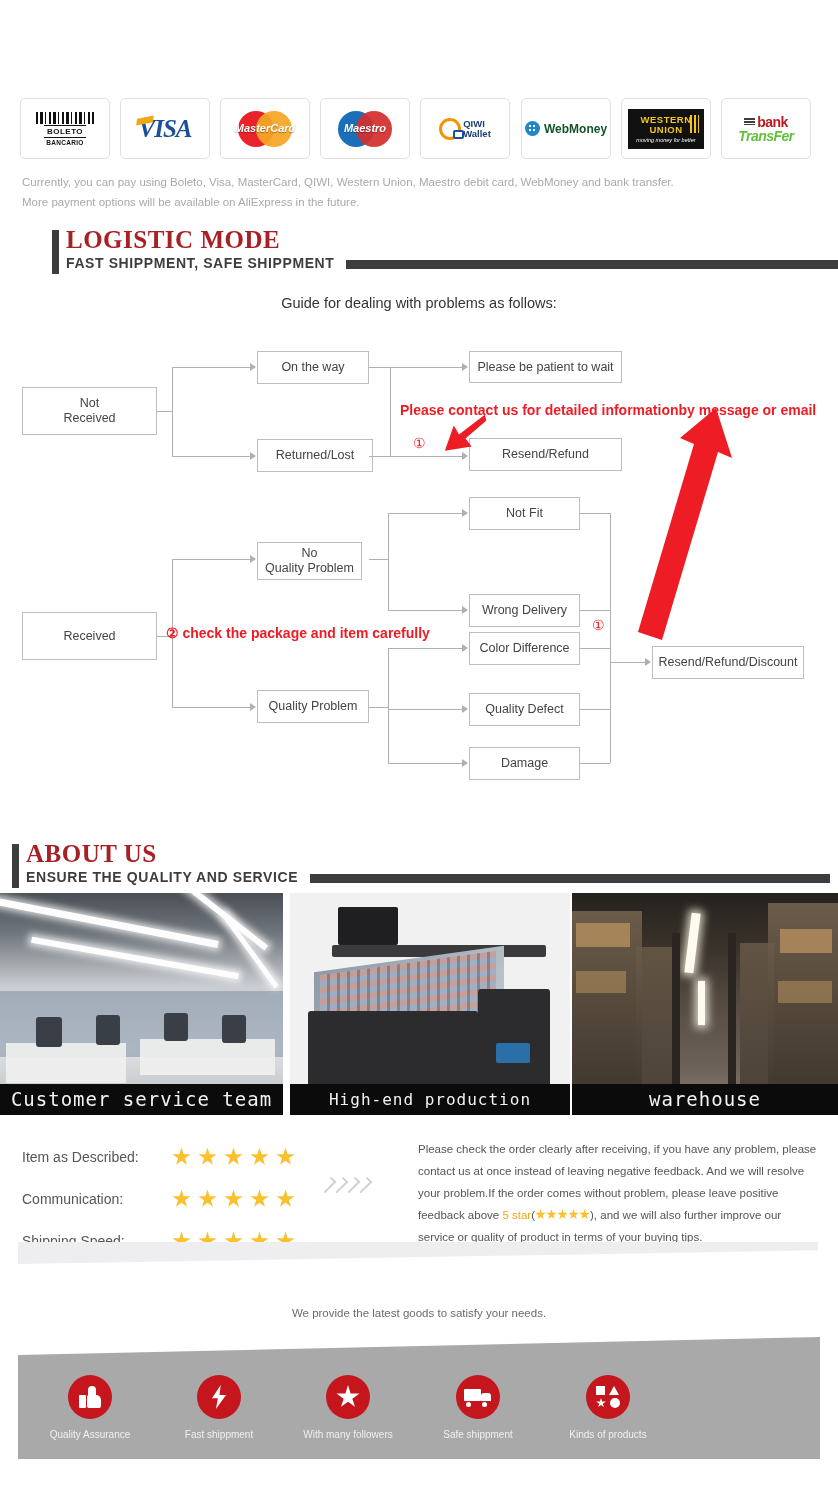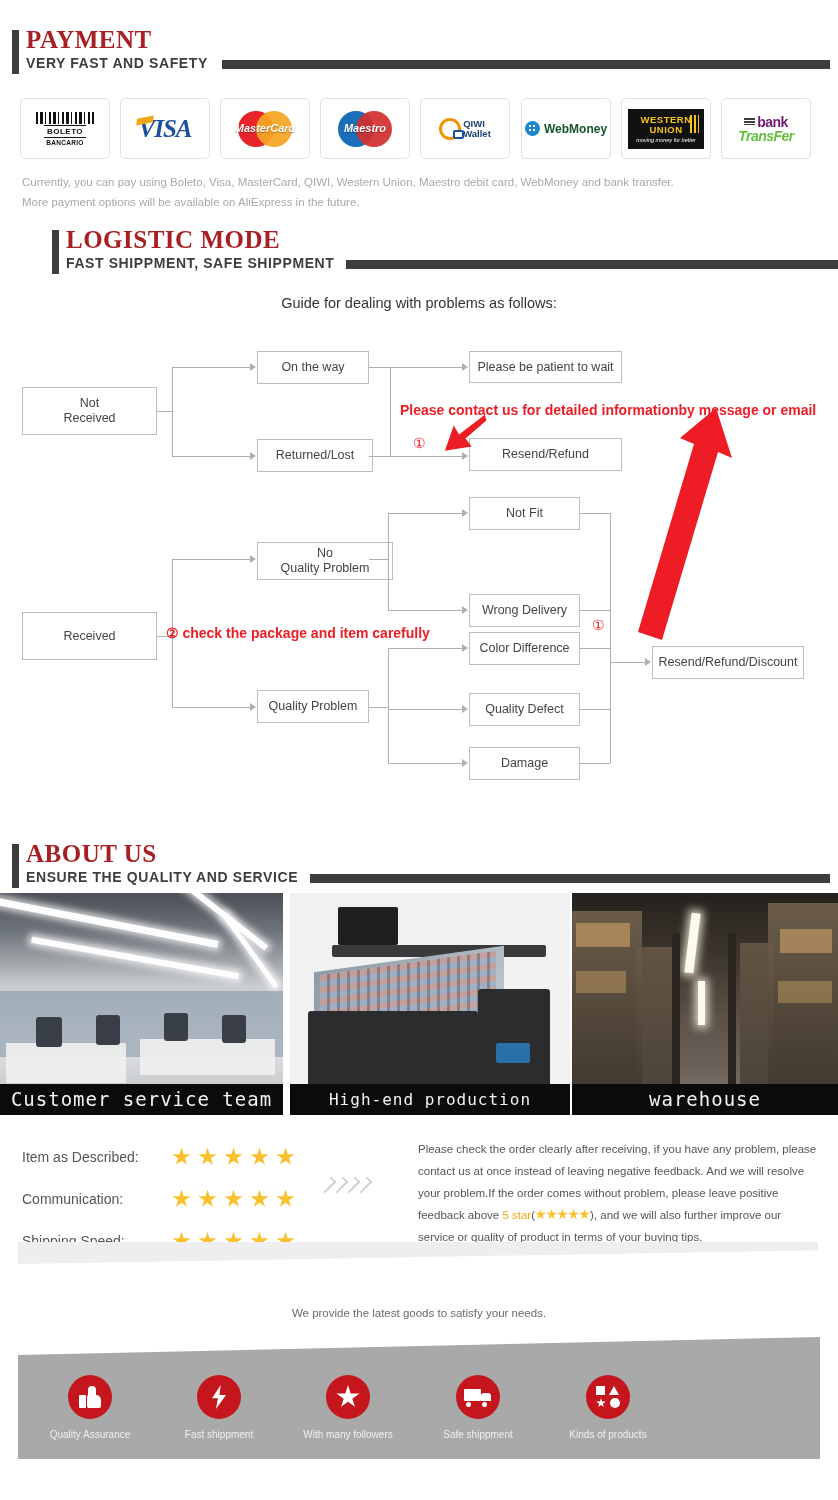--- a/index.html
+++ b/index.html
@@ -60,21 +60,21 @@
     border-radius:50%;background:radial-gradient(circle,#fff 1px,transparent 1.4px) 0 0/4px 4px;}
   .wm-txt{font-size:12px;color:#14532d;font-weight:bold;}
   .wu{width:76px;height:40px;background:#111;display:flex;flex-direction:column;
     align-items:center;justify-content:center;position:relative;}
   .wu1{color:#f5c518;font-size:9.5px;font-weight:bold;letter-spacing:.5px;line-height:10px;}
   .wu2{color:#f5c518;font-size:9.5px;font-weight:bold;letter-spacing:.5px;line-height:10px;}
   .wu3{color:#fff;font-size:5.5px;font-style:italic;margin-top:2px;}
   .wu-bars{position:absolute;right:5px;top:6px;width:9px;height:18px;
     background:repeating-linear-gradient(90deg,#f5c518 0 2px,#111 2px 4px);}
   .bt{display:flex;flex-direction:column;align-items:center;line-height:14px;}
-  .bt1{font-size:14px;font-weight:bold;color:#701a75;letter-spacing:-.5px;position:relative;padding-left:13px;}
+  .bt1{font-size:14px;font-weight:bold;color:#b91c1c;letter-spacing:-.5px;position:relative;padding-left:13px;}
   .bt1:before{content:"";position:absolute;left:0;top:3px;width:11px;height:7px;
     background:repeating-linear-gradient(180deg,#3d3d3d 0 2px,#fff 2px 3px);}
   .bt2{font-size:14px;font-weight:bold;color:#63c13c;letter-spacing:-.5px;font-style:italic;}
 
   
   .flow{position:absolute;left:0;top:290px;width:838px;height:520px;}
   .flow-title{position:absolute;left:0;top:5px;width:838px;text-align:center;
     font-size:14.5px;color:#333;}
   .fbox{position:absolute;box-sizing:border-box;border:1px solid #bdbdbd;background:#fff;
     display:flex;align-items:center;justify-content:center;text-align:center;
@@ -174,26 +174,20 @@
   .g-heart:before,.g-heart:after{content:"";position:absolute;top:0;width:13px;height:20px;
     background:#fff;border-radius:7px 7px 0 0;}
   .g-heart:before{left:11px;transform:rotate(-45deg);transform-origin:0 100%;}
   .g-heart:after{left:0;transform:rotate(45deg);transform-origin:100% 100%;}
 </style>
 </head>
 <body>
 
 <div class="page">
 
-  <div class="sec-head" style="top:28px;">
-    <div class="sec-bar"></div>
-    <div class="sec-title">PAYMENT</div>
-    <div class="sec-sub">VERY FAST AND SAFETY</div>
-    <div class="sec-rule" style="left:222px;right:8px;"></div>
-  </div>
 
   <div class="pay-row">
 
     <div class="pay-card" style="left:0px;">
       <div class="boleto">
         <div class="bc-bars"></div>
         <div class="bc-txt">BOLETO</div>
         <div class="bc-txt2">BANCARIO</div>
       </div>
     </div>
@@ -303,21 +297,21 @@
 
     <div class="fbox" style="left:22px;top:322px;width:135px;height:48px;">Received</div>
 
     <div class="fline v" style="left:172px;top:269px;height:148px;"></div>
     <div class="fline h" style="left:157px;top:346px;width:15px;"></div>
     <div class="fline h" style="left:172px;top:269px;width:78px;"></div>
     <div class="arrow" style="left:250px;top:265px;"></div>
     <div class="fline h" style="left:172px;top:417px;width:78px;"></div>
     <div class="arrow" style="left:250px;top:413px;"></div>
 
-    <div class="fbox" style="left:257px;top:252px;width:136px;height:38px;white-space:pre-line;">No
+    <div class="fbox" style="left:257px;top:252px;width:105px;height:38px;white-space:pre-line;">No
 Quality Problem</div>
     <div class="fbox" style="left:257px;top:400px;width:112px;height:33px;">Quality Problem</div>
 
     <div class="fline v" style="left:388px;top:223px;height:98px;"></div>
     <div class="fline h" style="left:369px;top:269px;width:19px;"></div>
     <div class="fline h" style="left:388px;top:223px;width:74px;"></div>
     <div class="arrow" style="left:462px;top:219px;"></div>
     <div class="fline h" style="left:388px;top:320px;width:74px;"></div>
     <div class="arrow" style="left:462px;top:316px;"></div>
 

